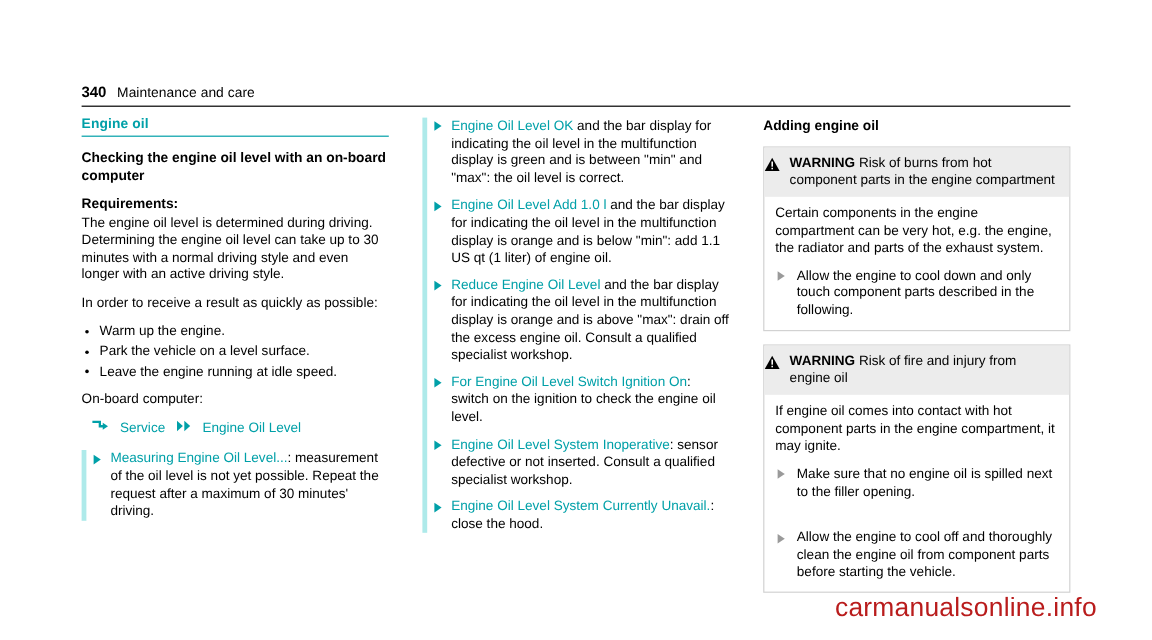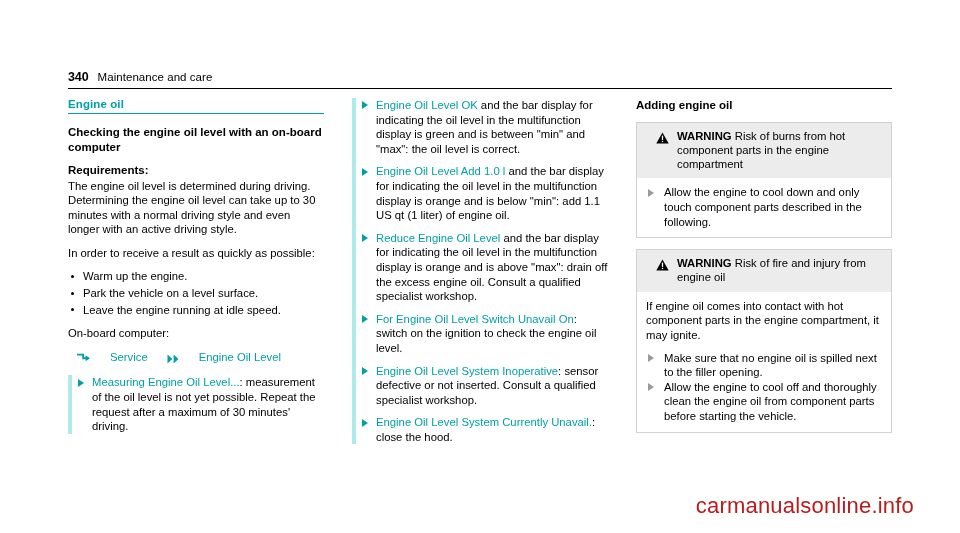--- a/index.html
+++ b/index.html
@@ -157,40 +157,40 @@
     height: 0;
     border-left: 6.5px solid #00a0a8;
     border-top: 4.4px solid transparent;
     border-bottom: 4.4px solid transparent;
   }
   .mfd { color: #00a0a8; }
 
   
   .navpath {
     display: flex;
-    align-items: flex-end;
-    gap: 19px;
+    align-items: flex-start;
+    gap: 9px;
     margin: 0 0 11px 8px;
     color: #00a0a8;
     font-size: 11.3px;
     line-height: 14.6px;
   }
   .navpath .ico { display: inline-flex; align-items: center; }
 
   
   .warnbox {
     border: 1px solid #d2d2d2;
     margin-bottom: 11px;
     background: #ffffff;
   }
   .warnhead {
     background: #ececec;
     display: flex;
     align-items: flex-start;
-    padding: 6px 8px 7px 19px;
+    padding: 6px 8px 7px 0;
     gap: 8px;
   }
   .warnsym {
     flex: 0 0 auto;
     margin-top: 1px;
   }
   .warnhead-txt {
     font-size: 11.3px;
     line-height: 14.3px;
   }
@@ -201,21 +201,21 @@
   .warnbody p {
     font-size: 11.3px;
     line-height: 14.6px;
     margin: 0 0 8px 0;
   }
   .warnbody .act {
     position: relative;
     padding-left: 18px;
     font-size: 11.3px;
     line-height: 14.6px;
-    margin-bottom: 0;
+    margin-bottom: 24px;
   }
   .warnbody .act:last-child { margin-bottom: 0; }
   .warnbody .act .tri-g {
     position: absolute;
     left: 2px;
     top: 3.4px;
     width: 0;
     height: 0;
     border-left: 6.5px solid #9a9a9a;
     border-top: 4.4px solid transparent;
@@ -299,21 +299,21 @@
         <div class="action">
           <span class="tri"></span>
           <span class="mfd">Engine Oil Level Add 1.0 l</span><span> and the bar display for indicating the oil level in the multifunction display is orange and is below "min": add 1.1 US qt (1 liter) of engine oil.</span>
         </div>
         <div class="action">
           <span class="tri"></span>
           <span class="mfd">Reduce Engine Oil Level</span><span> and the bar display for indicating the oil level in the multifunction display is orange and is above "max": drain off the excess engine oil. Consult a qualified specialist workshop.</span>
         </div>
         <div class="action">
           <span class="tri"></span>
-          <span class="mfd">For Engine Oil Level Switch Unavail On</span><span>: switch on the ignition to check the engine oil level.</span>
+          <span class="mfd">For Engine Oil Level Switch Ignition On</span><span>: switch on the ignition to check the engine oil level.</span>
         </div>
         <div class="action">
           <span class="tri"></span>
           <span class="mfd">Engine Oil Level System Inoperative</span><span>: sensor defective or not inserted. Consult a qualified specialist workshop.</span>
         </div>
         <div class="action">
           <span class="tri"></span>
           <span class="mfd">Engine Oil Level System Currently Unavail.</span><span>: close the hood.</span>
         </div>
       </div>
@@ -327,20 +327,21 @@
           <span class="warnsym">
             <svg width="13" height="12" viewBox="0 0 13 12" aria-hidden="true">
               <path d="M6.5 0.4 L12.7 11.4 L0.3 11.4 Z" fill="#000"></path>
               <rect x="5.85" y="3.6" width="1.3" height="4.3" fill="#fff"></rect>
               <rect x="5.85" y="8.8" width="1.3" height="1.3" fill="#fff"></rect>
             </svg>
           </span>
           <span class="warnhead-txt"><b>WARNING</b><span> Risk of burns from hot component parts in the engine compartment</span></span>
         </div>
         <div class="warnbody">
+          <p>Certain components in the engine compartment can be very hot, e.g. the engine, the radiator and parts of the exhaust system.</p>
           <div class="act">
             <span class="tri-g"></span>
             <span>Allow the engine to cool down and only touch component parts described in the following.</span>
           </div>
         </div>
       </div>
 
       <div class="warnbox">
         <div class="warnhead">
           <span class="warnsym">

